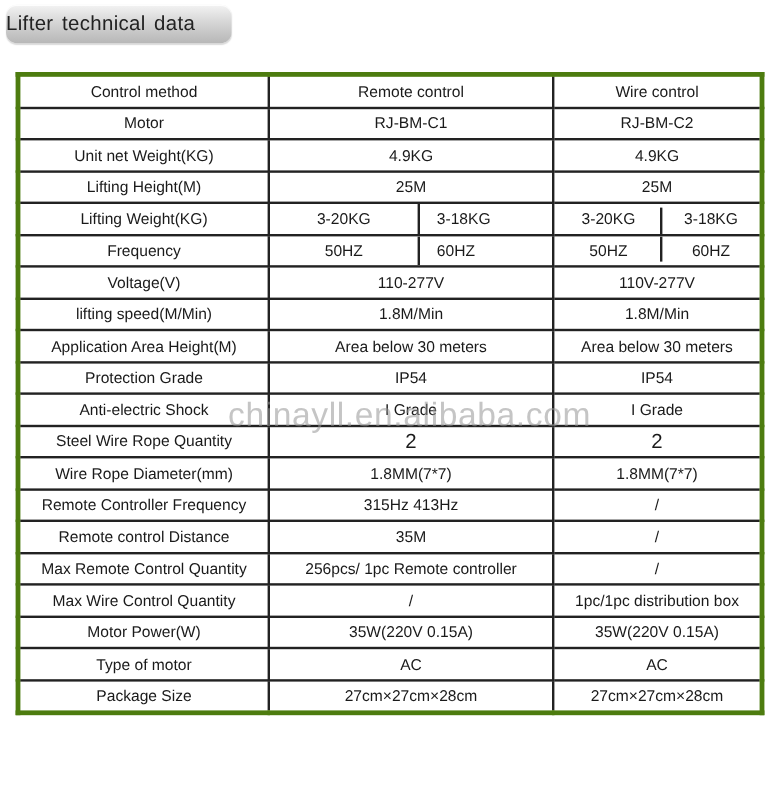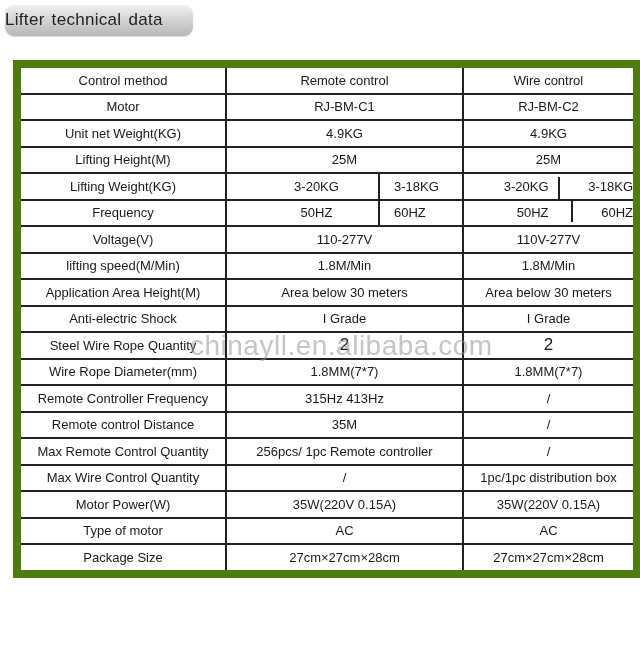--- a/index.html
+++ b/index.html
@@ -34,21 +34,21 @@
       color: #222;
       word-spacing: 2px;
     }
     table.spec {
       position: absolute;
       left: 13px;
       top: 60px;
       width: 620px;
       border-collapse: collapse;
       table-layout: fixed;
-      border: 8px solid #4d7c0f;
+      border: 4px solid #4d7c0f;
     }
     table.spec td {
       border: 2px solid #222;
       height: 24.5px;
       padding: 0;
       text-align: center;
       vertical-align: middle;
       font-size: 13px;
       color: #1a1a1a;
       white-space: nowrap;
@@ -60,21 +60,20 @@
     .split {
       display: flex;
       width: 100%;
       height: 100%;
       align-items: stretch;
     }
     .split .half {
       display: flex;
       align-items: center;
       justify-content: center;
-      padding-left: 28px;
     }
     .split.remote .half.a { width: 123px; border-right: 2px solid #222; }
     .split.remote .half.b { flex: 1; justify-content: flex-start; padding-left: 14px; }
     .split.wire .half.a { width: 90px; border-right: 2px solid #222; }
     .split.wire .half.b { flex: 1; }
     .split.wire .half.a.partial { border-right: none; position: relative; }
     .split.wire .half.a.partial::after {
       content: "";
       position: absolute;
       right: 0;
@@ -171,20 +170,25 @@
       <td>lifting speed(M/Min)</td>
       <td>1.8M/Min</td>
       <td>1.8M/Min</td>
     </tr>
     <tr>
       <td>Application Area Height(M)</td>
       <td>Area below 30 meters</td>
       <td>Area below 30 meters</td>
     </tr>
     <tr>
+      <td>Protection Grade</td>
+      <td>IP54</td>
+      <td>IP54</td>
+    </tr>
+    <tr>
       <td>Anti-electric Shock</td>
       <td>I Grade</td>
       <td>I Grade</td>
     </tr>
     <tr>
       <td>Steel Wire Rope Quantity</td>
       <td class="big">2</td>
       <td class="big">2</td>
     </tr>
     <tr>

